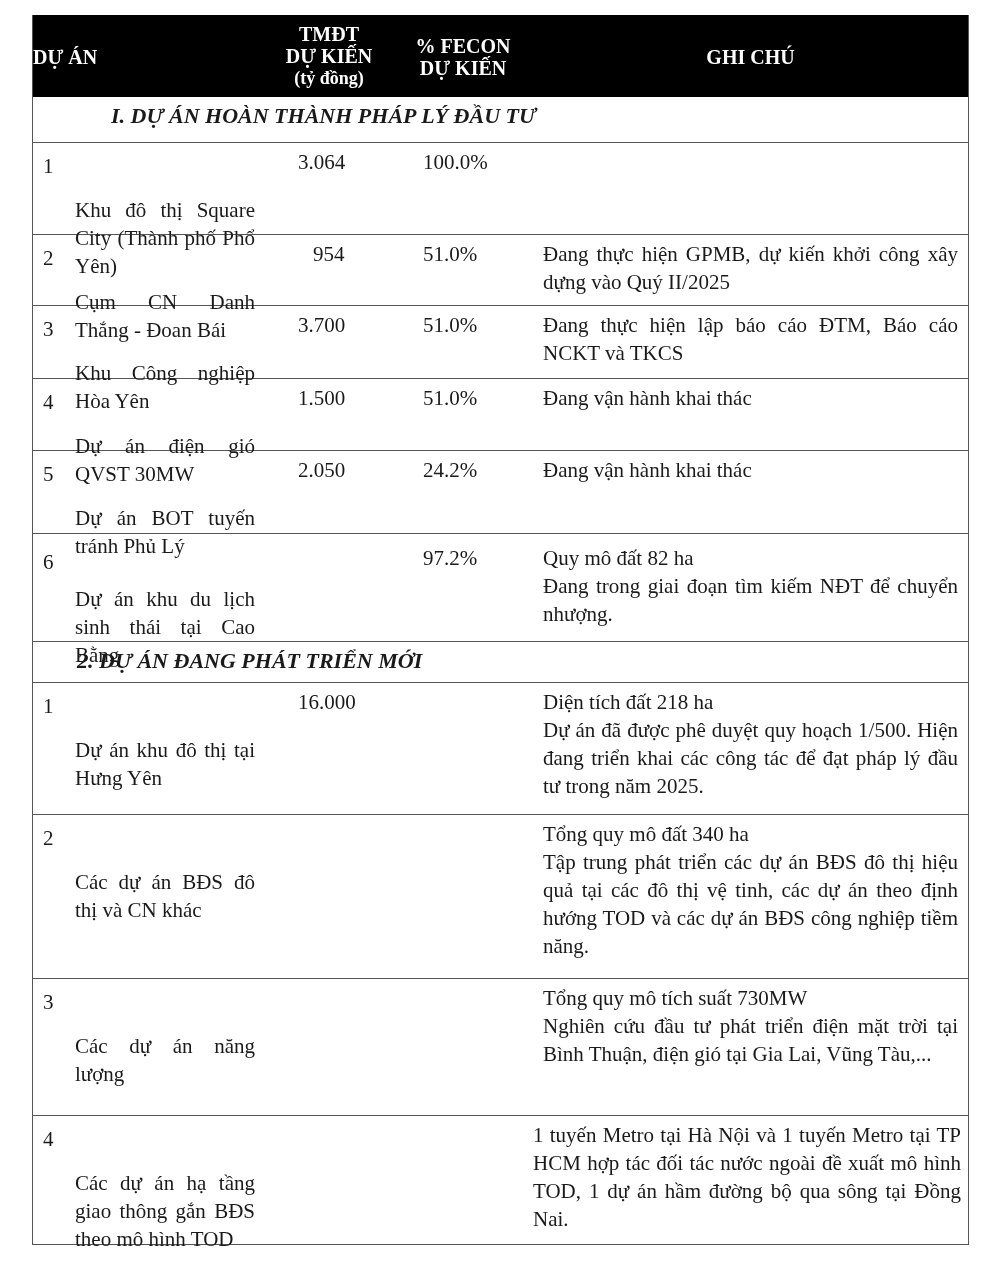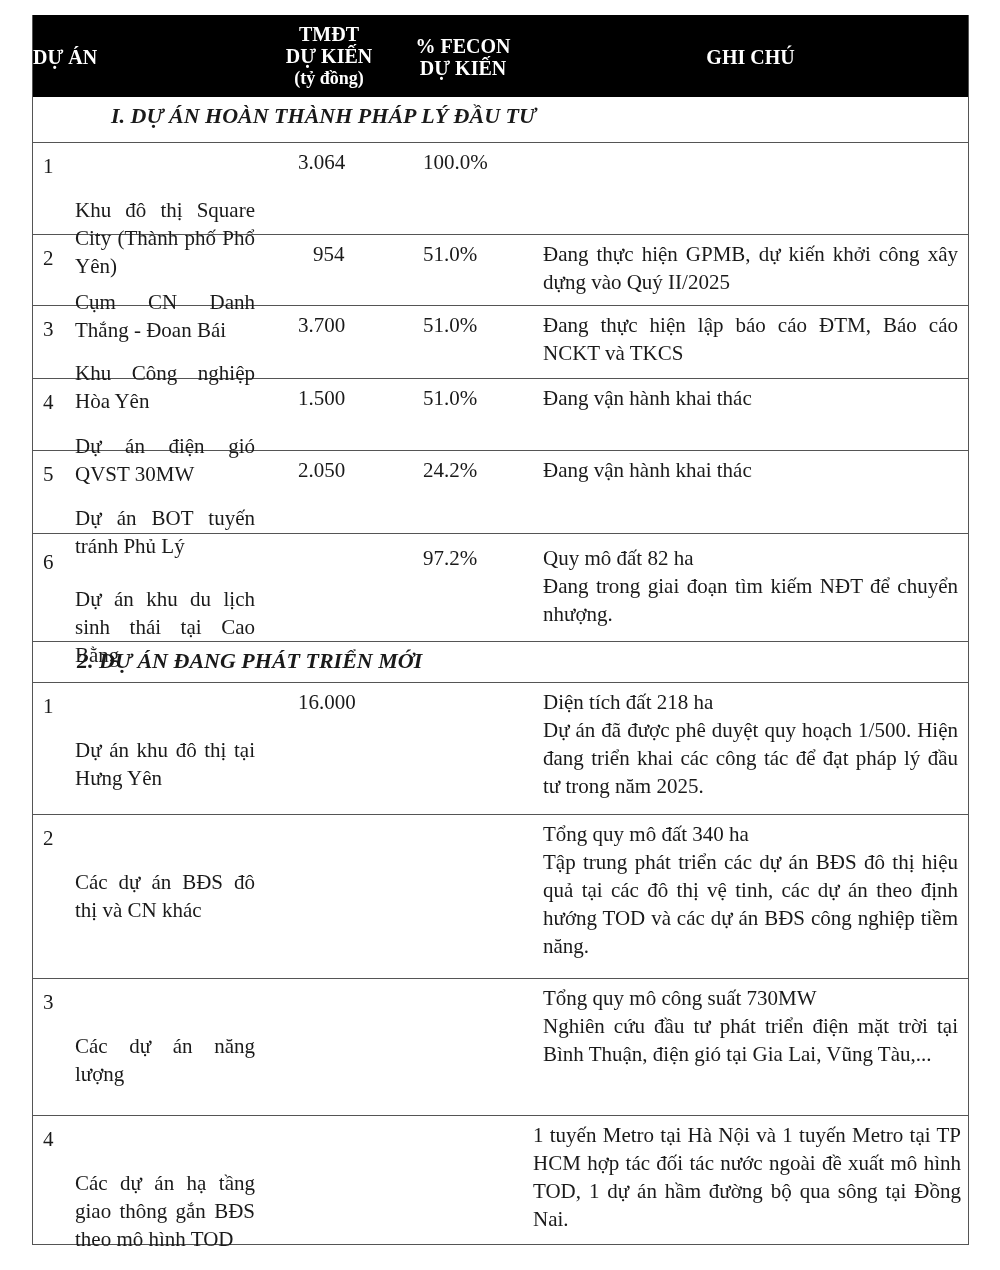--- a/index.html
+++ b/index.html
@@ -131,21 +131,21 @@
       <span>Tập trung phát triển các dự án BĐS đô thị hiệu quả tại các đô thị vệ tinh, các dự án theo định hướng TOD và các dự án BĐS công nghiệp tiềm năng.</span>
     </span>
   </div>
 
   <div class="row" style="height:136px">
     <span class="num">3</span>
     <span class="name">Các dự án năng lượng</span>
     <span class="tmdt"></span>
     <span class="pct"></span>
     <span class="note">
-      <span>Tổng quy mô công suất 730MW</span>
+      <span>Tổng quy mô tích suất 730MW</span>
       <span>Nghiên cứu đầu tư phát triển điện mặt trời tại Bình Thuận, điện gió tại Gia Lai, Vũng Tàu,...</span>
     </span>
   </div>
 
   <div class="row" style="height:128px">
     <span class="num">4</span>
     <span class="name">Các dự án hạ tầng giao thông gắn BĐS theo mô hình TOD</span>
     <span class="tmdt"></span>
     <span class="pct"></span>
     <span class="note" style="left:500px;width:428px">

